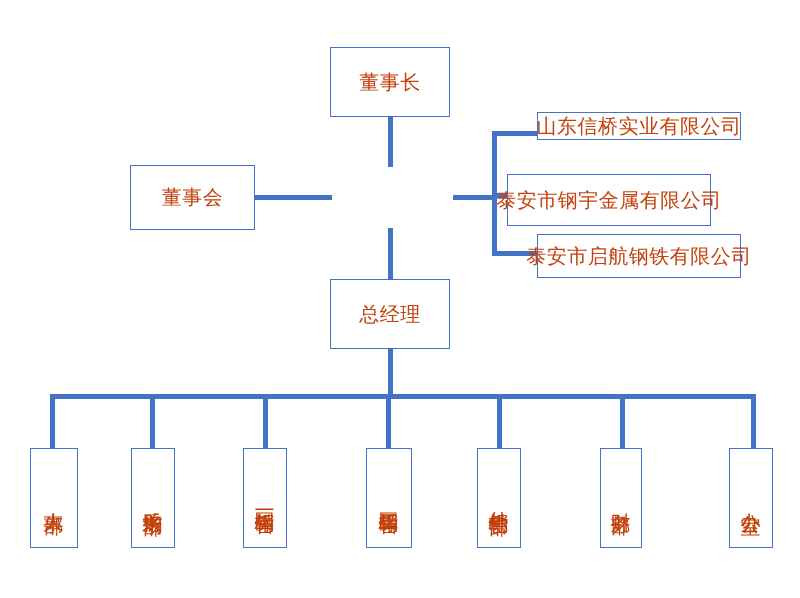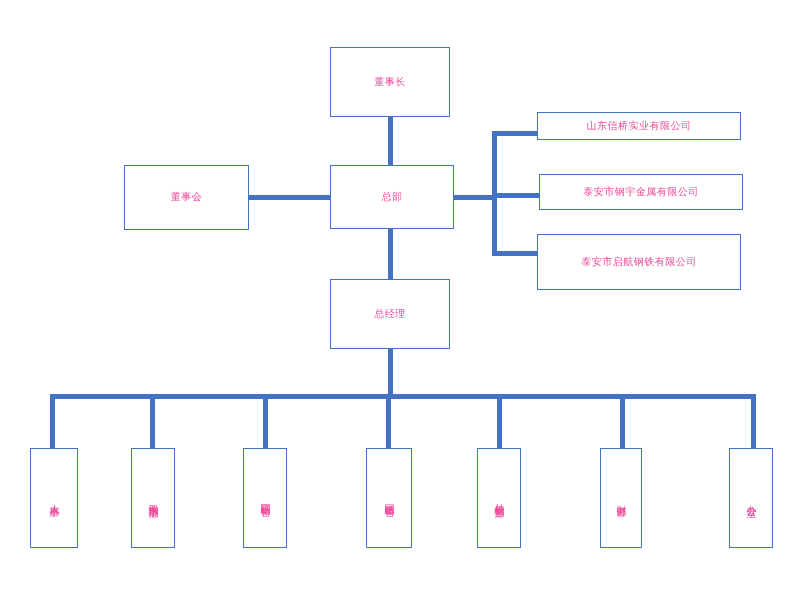--- a/index.html
+++ b/index.html
@@ -22,25 +22,25 @@
     box-sizing: border-box;
     border: 1.4px solid #4472c4;
     background: #ffffff;
     display: flex;
     align-items: center;
     justify-content: center;
     color: #000000;
     z-index: 3;
   }
   .node-label {
-    font-size: 10px;
+    font-size: 20px;
     line-height: 1.25;
     letter-spacing: 0.5px;
     white-space: nowrap;
-    color: #ec4899;
+    color: #c2410c;
   }
   .node.vertical .node-label {
     writing-mode: vertical-rl;
     text-orientation: upright;
     letter-spacing: 1px;
     line-height: 1;
   }
   .connector {
     position: absolute;
     background: #4472c4;
@@ -81,41 +81,38 @@
   <div class="connector v" style="left:263px; top:394px; height:54px;"></div>
   <div class="connector v" style="left:386px; top:394px; height:54px;"></div>
   <div class="connector v" style="left:497px; top:394px; height:54px;"></div>
   <div class="connector v" style="left:620px; top:394px; height:54px;"></div>
   <div class="connector v" style="left:751px; top:394px; height:54px;"></div>
 
   <div class="node" style="left:330px; top:47px; width:120px; height:70px;">
     <span class="node-label">董事长</span>
   </div>
 
-  <div class="node" style="left:124px; top:165px; width:125px; height:65px;">
+  <div class="node" style="left:130px; top:165px; width:125px; height:65px;">
     <span class="node-label">董事会</span>
   </div>
 
-  <div class="node" style="left:330px; top:165px; width:124px; height:64px;">
-    <span class="node-label">总部</span>
-  </div>
 
   <div class="node" style="left:330px; top:279px; width:120px; height:70px;">
     <span class="node-label">总经理</span>
   </div>
 
   <div class="node" style="left:537px; top:112px; width:204px; height:28px;">
     <span class="node-label">山东信桥实业有限公司</span>
   </div>
 
-  <div class="node" style="left:539px; top:174px; width:204px; height:36px;">
+  <div class="node" style="left:507px; top:174px; width:204px; height:52px;">
     <span class="node-label">泰安市钢宇金属有限公司</span>
   </div>
 
-  <div class="node" style="left:537px; top:234px; width:204px; height:56px;">
+  <div class="node" style="left:537px; top:234px; width:204px; height:44px;">
     <span class="node-label">泰安市启航钢铁有限公司</span>
   </div>
 
   <div class="node vertical" style="left:30px; top:448px; width:48px; height:100px;">
     <span class="node-label">人事部</span>
   </div>
 
   <div class="node vertical" style="left:131px; top:448px; width:44px; height:100px;">
     <span class="node-label">采购市场部</span>
   </div>

